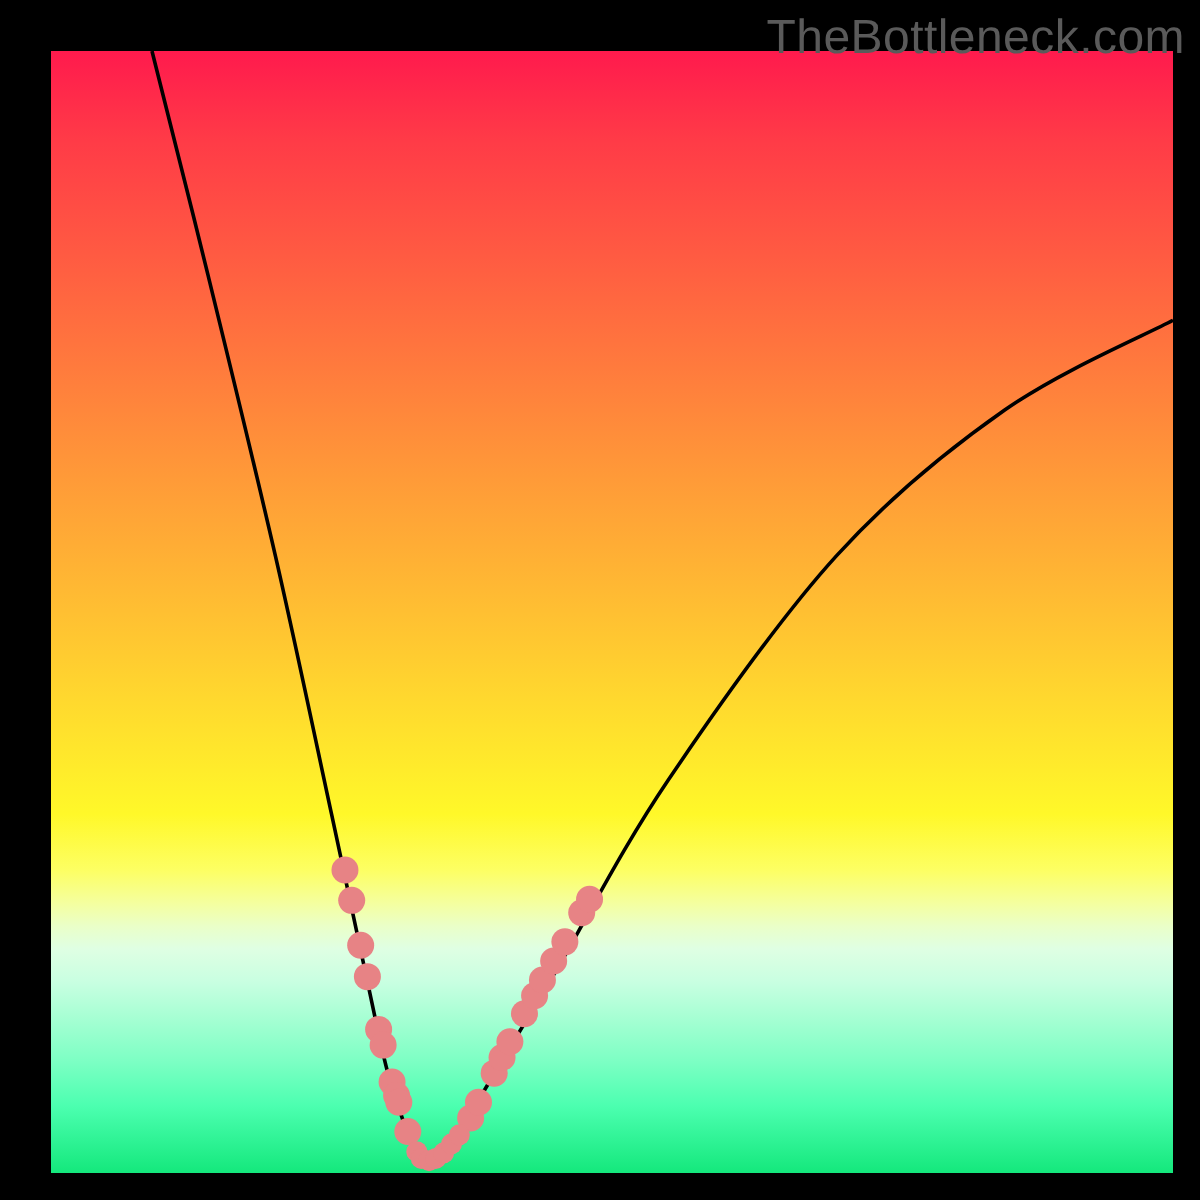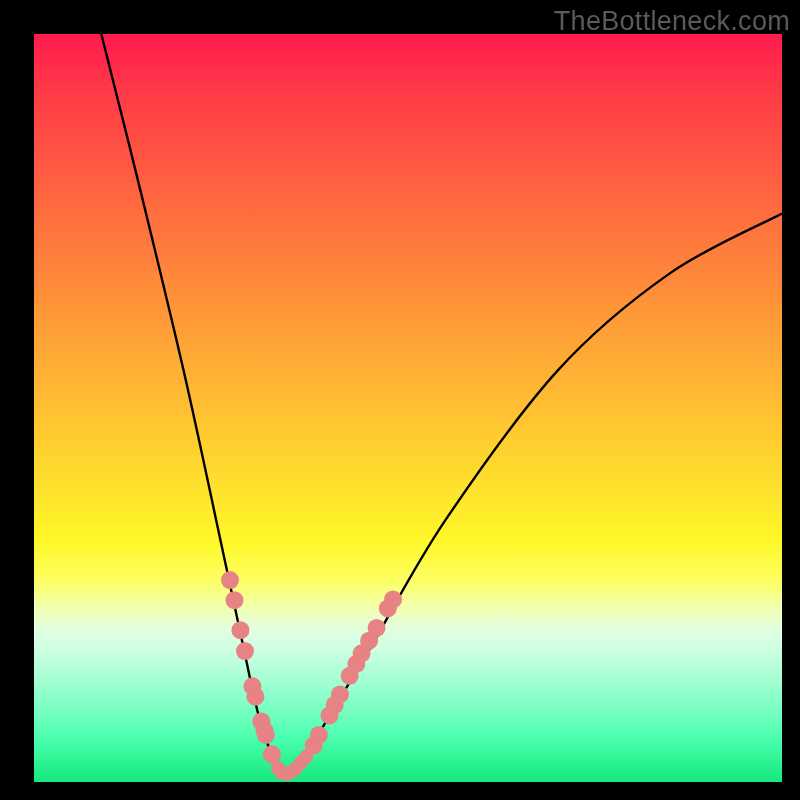--- a/index.html
+++ b/index.html
@@ -41,21 +41,21 @@
       #a8ffd4 86%,
       #7dffc4 90%,
       #4cffb0 94%,
       #14e87c 100%);
   }
   .watermark {
     position: absolute;
     top: 6px;
     right: 10px;
     font-family: Arial, Helvetica, sans-serif;
-    font-size: 27px;
+    font-size: 32px;
     color: #5a5a5a;
     letter-spacing: 0.3px;
     user-select: none;
     text-align: center;
   }
   svg.curve {
     position: absolute;
     left: 0;
     top: 0;
     width: 748px;

